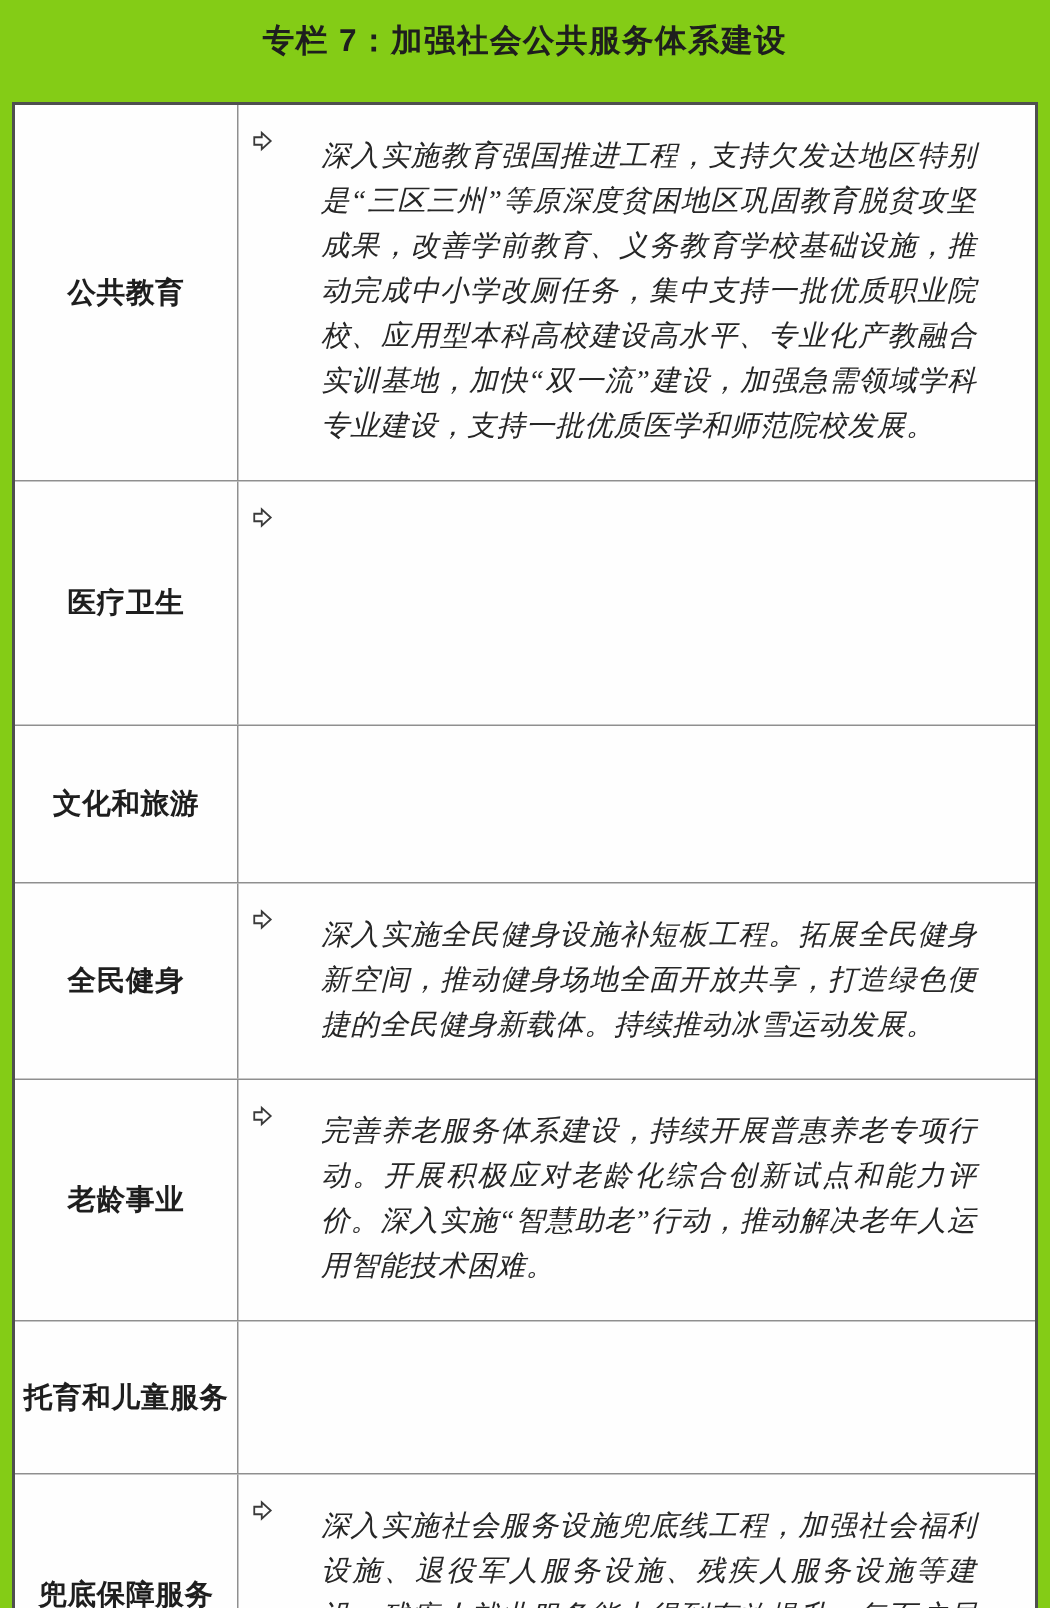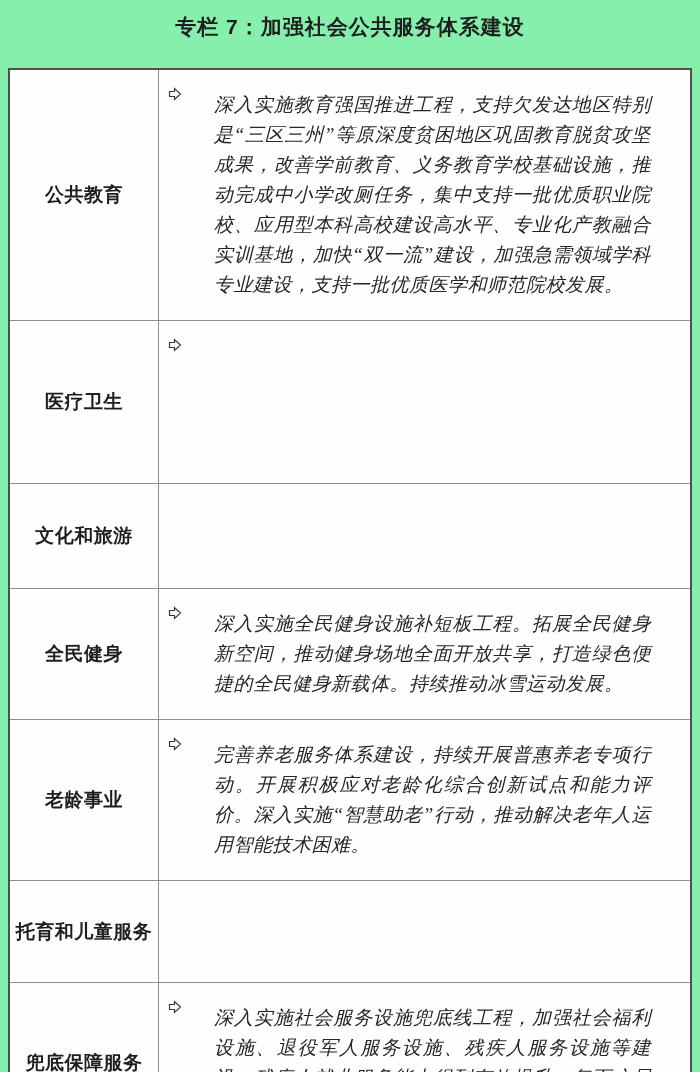--- a/index.html
+++ b/index.html
@@ -1,19 +1,19 @@
 <!DOCTYPE html>
 <html><head>
 <meta charset="utf-8">
 <style>
   html,body { margin:0; padding:0; background:#ffffff; }
   .page {
     position:relative;
     width:700px; height:1072px;
-    background:#86efac;
+    background:#84cc16;
     box-sizing:border-box;
     overflow:hidden;
     font-family:"Liberation Serif","DejaVu Serif",serif;
     color:#2b2b2b;
   }
   .title {
     margin:0;
     padding-top:13px;
     text-align:center;
     font-family:"Liberation Sans","DejaVu Sans",sans-serif;

